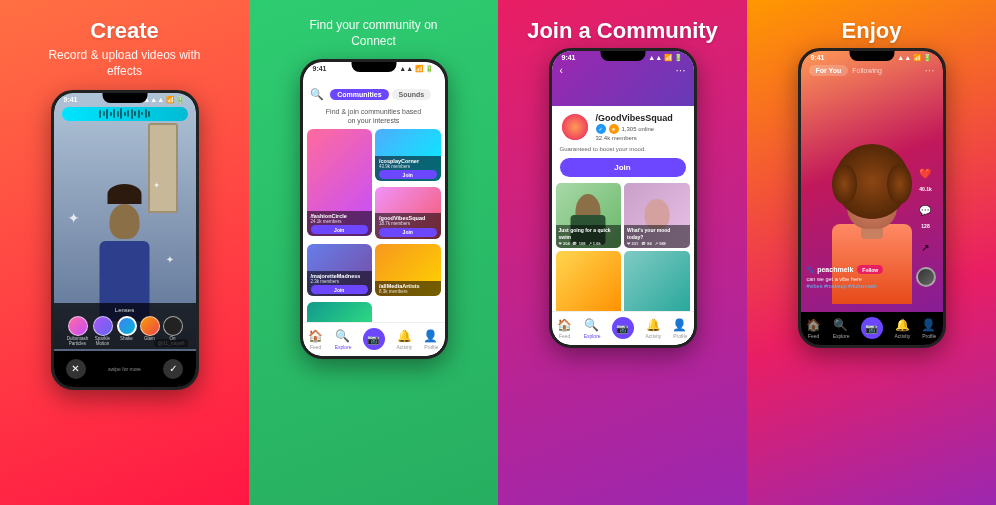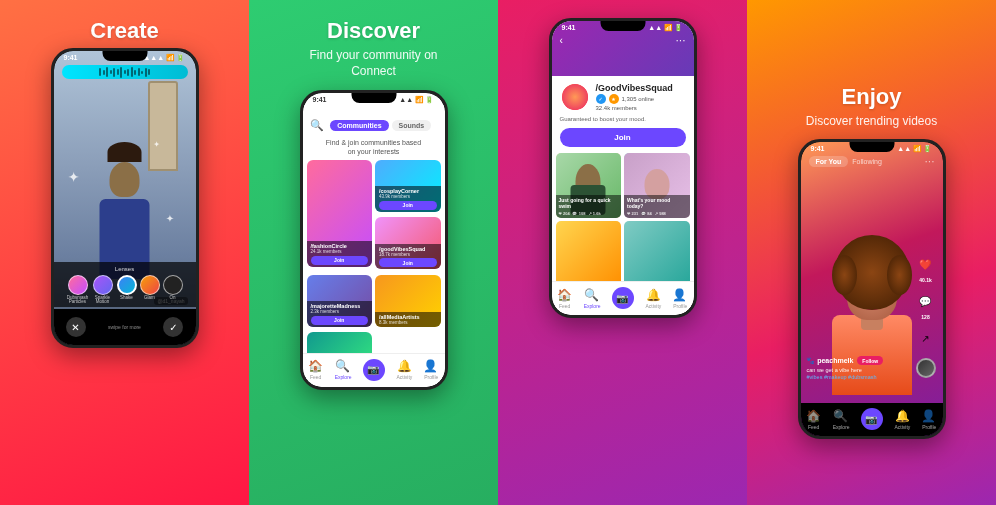--- a/index.html
+++ b/index.html
@@ -18,21 +18,21 @@
       flex-direction: column;
       align-items: center;
       padding: 18px 10px 0;
       position: relative;
       overflow: hidden;
     }
 
     .panel-create { background: linear-gradient(135deg, #ff6b35, #ff3366, #ff6b35); background: #ff5c3a; background: linear-gradient(160deg, #ff7043 0%, #ff1744 100%);}
     .panel-discover { background: linear-gradient(160deg, #2ecc71 0%, #27ae60 100%); }
     .panel-community { background: linear-gradient(160deg, #e91e63 0%, #9c27b0 100%); }
-    .panel-enjoy { background: linear-gradient(160deg, #ff9800 0%, #e91e63 60%, #9c27b0 100%); justify-content: center; }
+    .panel-enjoy { background: linear-gradient(160deg, #ff9800 0%, #e91e63 60%, #9c27b0 100%); }
 
     .panel-title {
       font-size: 22px;
       font-weight: 800;
       color: #fff;
       text-align: center;
       line-height: 1.2;
       margin-bottom: 4px;
       text-shadow: 0 1px 3px rgba(0,0,0,0.2);
     }
@@ -628,20 +628,21 @@
       background: rgba(0,0,0,0.4);
       padding: 1px 3px;
       border-radius: 3px;
     }
   </style>
 </head>
 <body>
 
 <div class="panel panel-create">
   <span class="panel-title">Create</span>
+  <span class="panel-subtitle">Record &amp; upload videos with effects</span>
 
   <div class="phone">
     <div class="phone-screen">
       <div class="phone-notch"></div>
       <div class="status-bar">
         <span>9:41</span>
         <span>▲▲▲ 📶 🔋</span>
       </div>
 
       <div style="width:100%;height:100%;background:linear-gradient(180deg,#b0c4d8 0%,#8a9db8 40%,#6b7fa0 70%,#4a5568 100%);position:relative;">
@@ -708,21 +709,20 @@
           <div class="x-btn">✕</div>
           <div style="font-size:5px;color:rgba(255,255,255,0.5);">swipe for more</div>
           <div class="checkmark-btn">✓</div>
         </div>
       </div>
     </div>
   </div>
 </div>
 
 <div class="panel panel-discover">
-  <span class="panel-title">Discover</span>
   <span class="panel-subtitle">Find your community on Connect</span>
 
   <div class="phone">
     <div class="phone-screen phone2-screen">
       <div class="phone-notch"></div>
       <div class="status-bar" style="color:#333;">
         <span>9:41</span>
         <span style="color:#333;">▲▲ 📶 🔋</span>
       </div>
 
@@ -807,20 +807,21 @@
             <span class="nav-icon">👤</span>
             <span class="nav-label">Profile</span>
           </div>
         </div>
       </div>
     </div>
   </div>
 </div>
 
 <div class="panel panel-community">
+  <span class="panel-title">Join a Community</span>
 
   <div class="phone">
     <div class="phone-screen phone3-screen">
       <div class="phone-notch"></div>
       <div class="status-bar" style="color:#fff;">
         <span>9:41</span>
         <span>▲▲ 📶 🔋</span>
       </div>
 
       <div class="phone3-header-bg">
@@ -901,21 +902,20 @@
           <span class="nav-icon">👤</span>
           <span class="nav-label">Profile</span>
         </div>
       </div>
     </div>
   </div>
 </div>
 
 <div class="panel panel-enjoy">
   <span class="panel-title">Enjoy</span>
-  <span class="panel-subtitle">Discover trending videos</span>
 
   <div class="phone">
     <div class="phone-screen">
       <div class="phone-notch"></div>
 
       <div class="phone4-video-bg">
 
         <div class="status-bar">
           <span>9:41</span>
           <span>▲▲ 📶 🔋</span>

